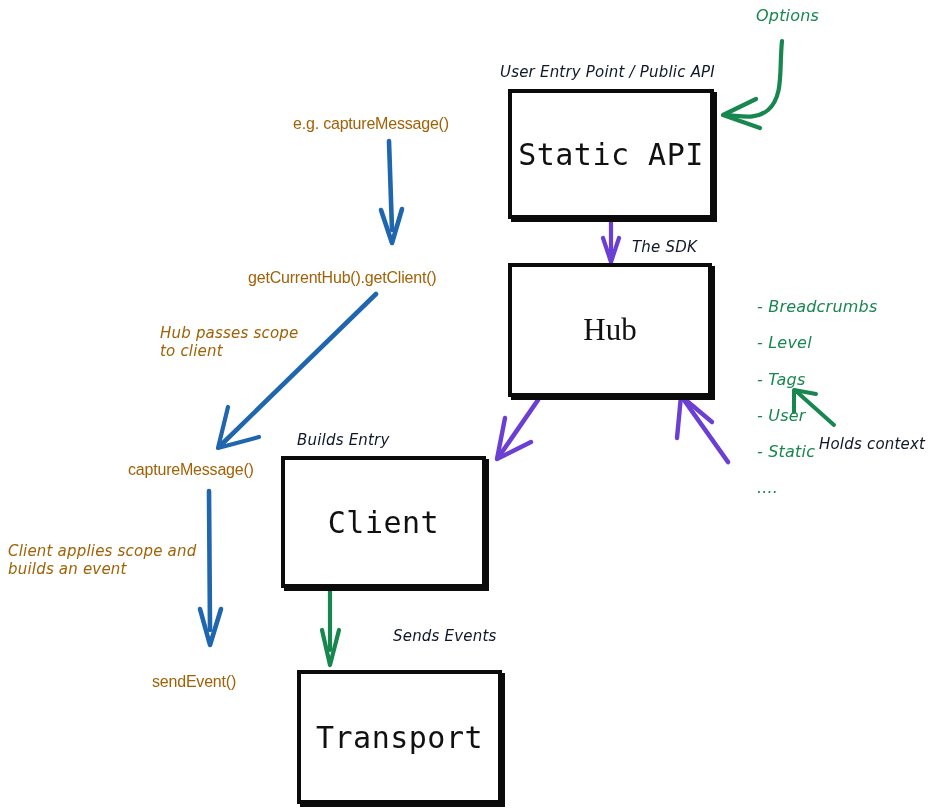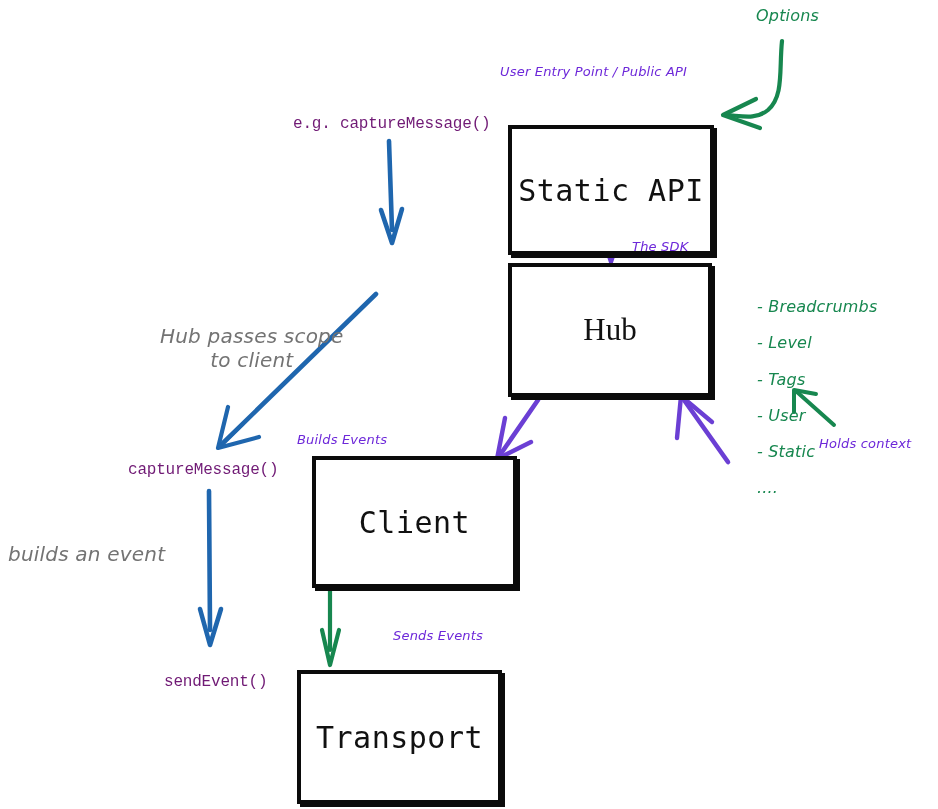--- a/index.html
+++ b/index.html
@@ -47,44 +47,44 @@
     font-size: 31px;
     letter-spacing: 0px;
   }
   .ann {
     position: absolute;
     white-space: nowrap;
     line-height: 1.18;
   }
   .ann-purple {
     font-family: "DejaVu Sans", sans-serif;
-    font-size: 13px;
-    color: #6d28d9;
+    font-size: 15px;
+    color: #0f172a;
     font-style: italic;
     letter-spacing: 0.2px;
   }
   .ann-green {
     font-family: "DejaVu Sans", sans-serif;
     font-size: 16px;
     color: #17874f;
     font-style: italic;
     letter-spacing: 0.2px;
   }
   .ann-blue-mono {
-    font-family: Liberation Mono, monospace;
+    font-family: Liberation Sans, sans-serif;
     font-size: 16px;
-    color: #701a75;
+    color: #a16207;
     letter-spacing: -0.2px;
   }
   .ann-blue-hand {
     font-family: "DejaVu Sans", sans-serif;
-    font-size: 20px;
-    color: #737373;
-    font-style: italic;
-    text-align: center;
+    font-size: 15px;
+    color: #a16207;
+    font-style: italic;
+    text-align: left;
     letter-spacing: 0.2px;
   }
   .ctx-list {
     position: absolute;
     font-family: "DejaVu Sans", sans-serif;
     font-size: 16px;
     color: #17874f;
     font-style: italic;
     line-height: 1.33;
     letter-spacing: 0.2px;
@@ -139,64 +139,66 @@
       <path d="M200,609 L210,645 L221,609" fill="none" stroke="#1f66ae" stroke-width="4.6" stroke-linecap="round" stroke-linejoin="round"></path>
     </g>
 
     <g>
       <path d="M330,590 L330,650" stroke="#17874f" stroke-width="4.2" stroke-linecap="round"></path>
       <path d="M322,630 L330,665 L339,630" fill="none" stroke="#17874f" stroke-width="4.2" stroke-linecap="round" stroke-linejoin="round"></path>
     </g>
 
   </svg>
 
-  <div class="node" style="left:508px; top:89px; width:206px; height:130px;margin-top:36px;">
+  <div class="node" style="left:508px; top:89px; width:206px; height:130px;">
     <span class="node-label">Static API</span>
   </div>
 
   <div class="node" style="left:508px; top:263px; width:204px; height:134px;">
     <span class="node-label sans">Hub</span>
   </div>
 
-  <div class="node" style="left:312px; top:456px; width:205px; height:132px;">
+  <div class="node" style="left:281px; top:456px; width:205px; height:132px;">
     <span class="node-label">Client</span>
   </div>
 
 
   <div class="node" style="left:297px; top:670px; width:205px; height:134px;">
     <span class="node-label">Transport</span>
   </div>
 
   <div class="ann ann-green" style="left:756px; top:7px;">Options</div>
 
   <div class="ann ann-purple" style="left:500px; top:64px;">User Entry Point / Public API</div>
 
   <div class="ann ann-purple" style="left:632px; top:239px;">The SDK</div>
 
-  <div class="ann ann-purple" style="left:297px; top:432px;">Builds Events</div>
+  <div class="ann ann-purple" style="left:297px; top:432px;">Builds Entry</div>
 
   <div class="ann ann-purple" style="left:393px; top:628px;">Sends Events</div>
 
   <div class="ann ann-purple" style="left:819px; top:436px;">Holds context</div>
 
   <div class="ann ann-blue-mono" style="left:293px; top:115px;">e.g. captureMessage()</div>
 
+  <div class="ann ann-blue-mono" style="left:248px; top:269px;">getCurrentHub().getClient()</div>
 
   <div class="ann ann-blue-hand" style="left:160px; top:325px;">
     <div>Hub passes scope</div>
     <div>to client</div>
   </div>
 
   <div class="ann ann-blue-mono" style="left:128px; top:461px;">captureMessage()</div>
 
   <div class="ann ann-blue-hand" style="left:8px; top:543px;">
+    <div>Client applies scope and</div>
     <div>builds an event</div>
   </div>
 
-  <div class="ann ann-blue-mono" style="left:164px; top:673px;">sendEvent()</div>
+  <div class="ann ann-blue-mono" style="left:152px; top:673px;">sendEvent()</div>
 
   <div class="ctx-list" style="left:757px; top:281px;">
     <div>- Breadcrumbs</div>
     <div>- Level</div>
     <div>- Tags</div>
     <div>- User</div>
     <div>- Static</div>
     <div>....</div>
   </div>
 

